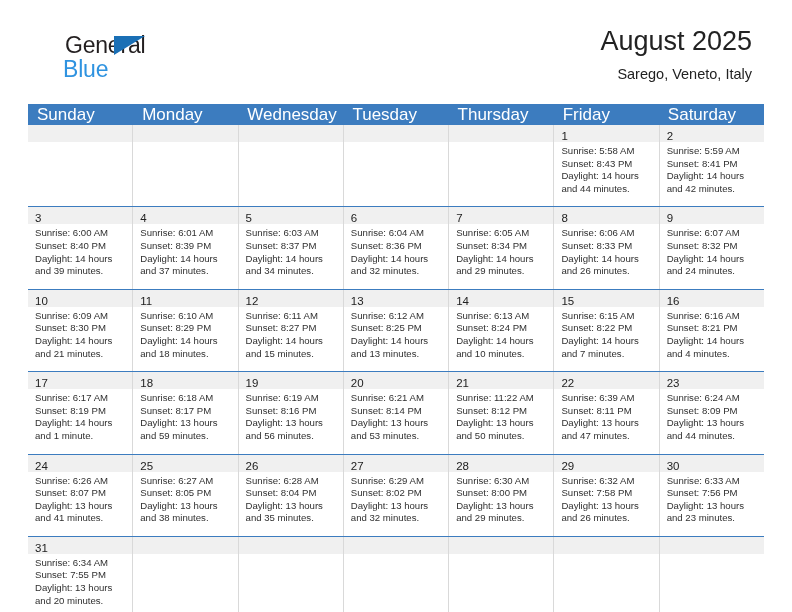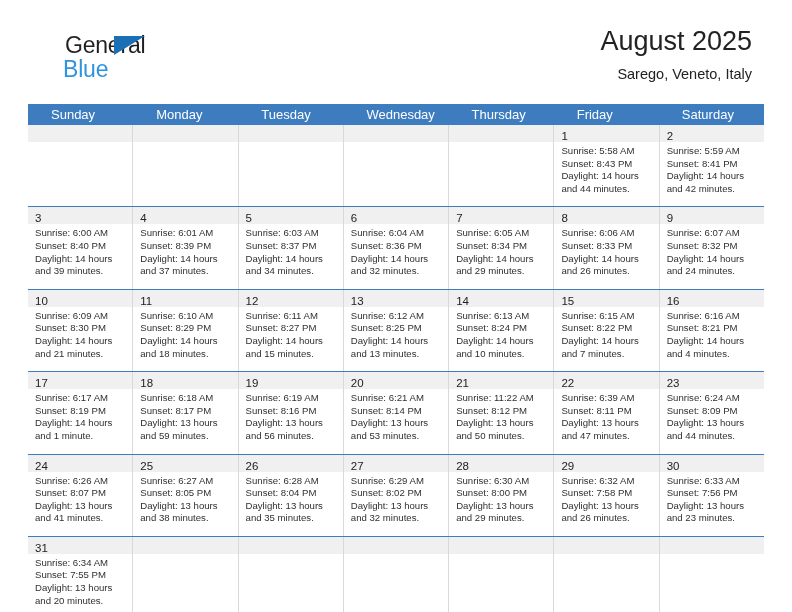--- a/index.html
+++ b/index.html
@@ -99,23 +99,23 @@
     width: 736px;
   }
   .weekdays {
     display: flex;
     background: #3c7cbf;
     height: 21px;
   }
   .weekday {
     flex: 1 1 0;
     color: #ffffff;
-    font-size: 13px;
+    font-size: 17px;
     line-height: 21px;
-    padding-left: 23px;
+    padding-left: 9px;
     box-sizing: border-box;
     white-space: nowrap;
     overflow: hidden;
   }
   .week {
     display: flex;
     border-top: 1px solid #3c7cbf;
     background: #ffffff;
   }
   .week.first {
@@ -176,22 +176,22 @@
       <div class="cal-title">August 2025</div>
       <div class="cal-subtitle">Sarego, Veneto, Italy</div>
     </div>
 
   </div>
 
   <div class="calendar">
     <div class="weekdays">
         <div class="weekday">Sunday</div>
         <div class="weekday">Monday</div>
+        <div class="weekday">Wednesday</div>
         <div class="weekday">Tuesday</div>
-        <div class="weekday">Wednesday</div>
         <div class="weekday">Thursday</div>
         <div class="weekday">Friday</div>
         <div class="weekday">Saturday</div>
       </div>
     <div class="weeks">
         <div class="week first">
           <div class="daycell empty">
             <div class="daynum-band"><span class="daynum"></span></div>
             <div class="details"></div>
           </div>

